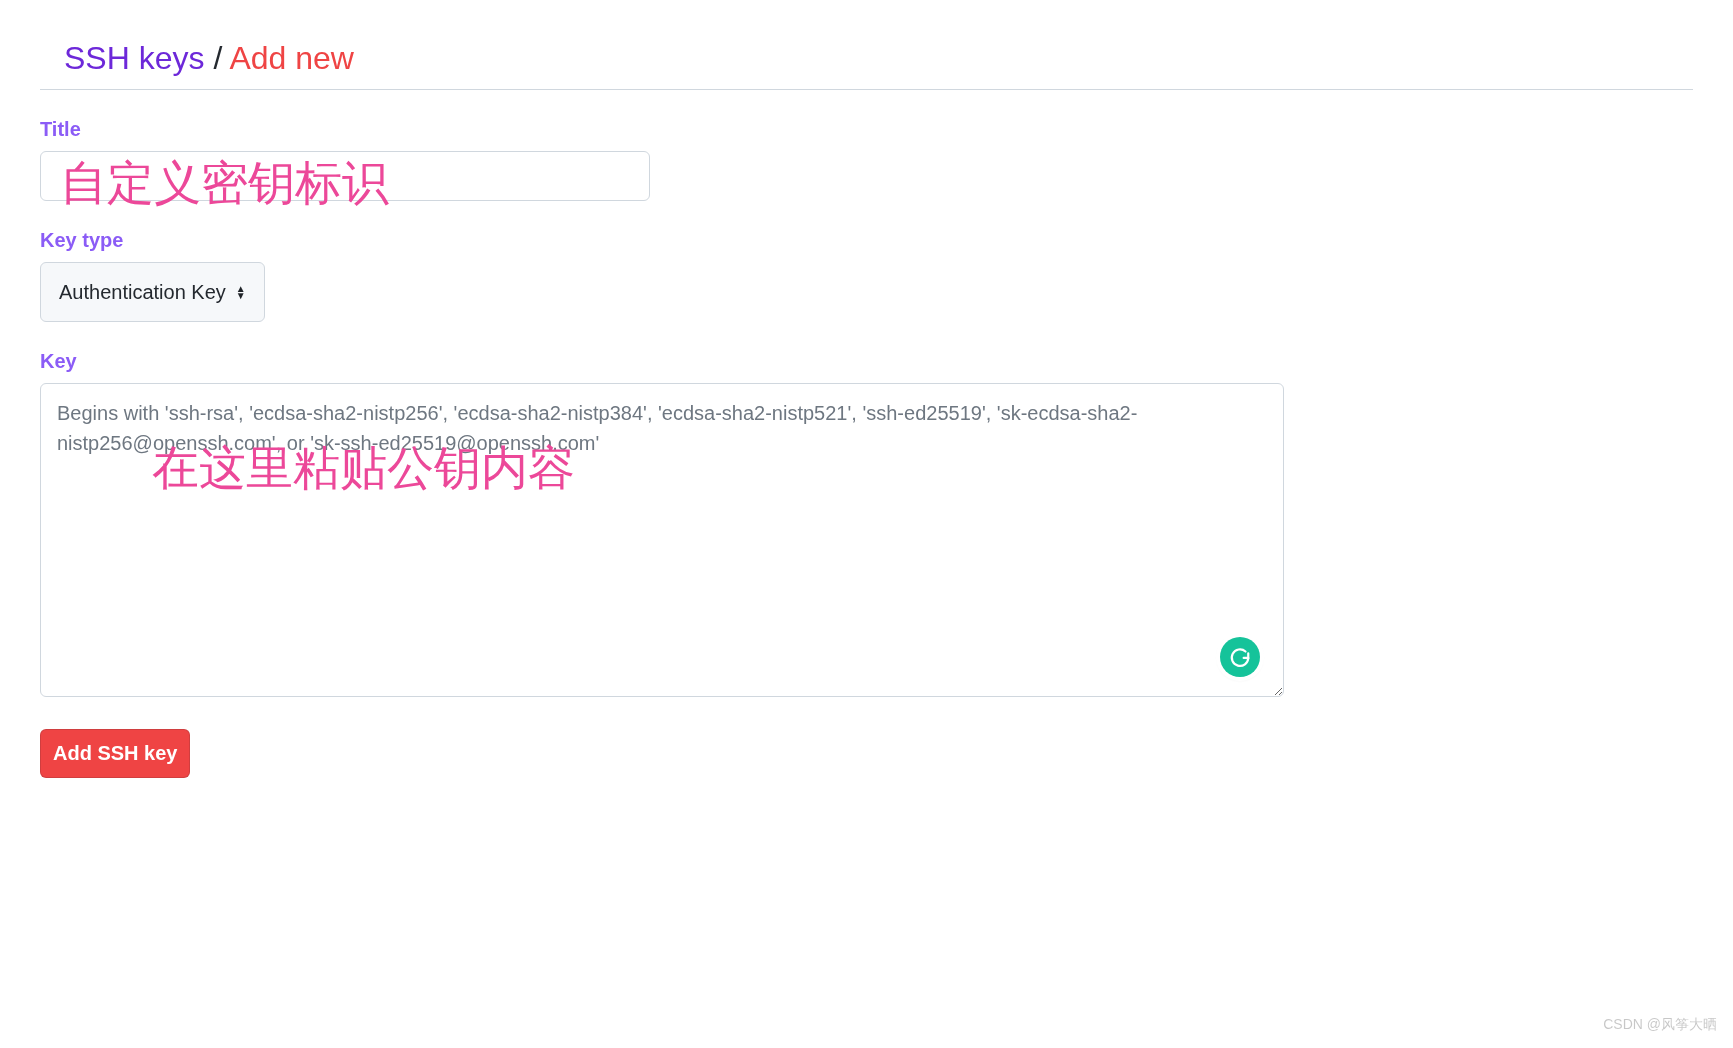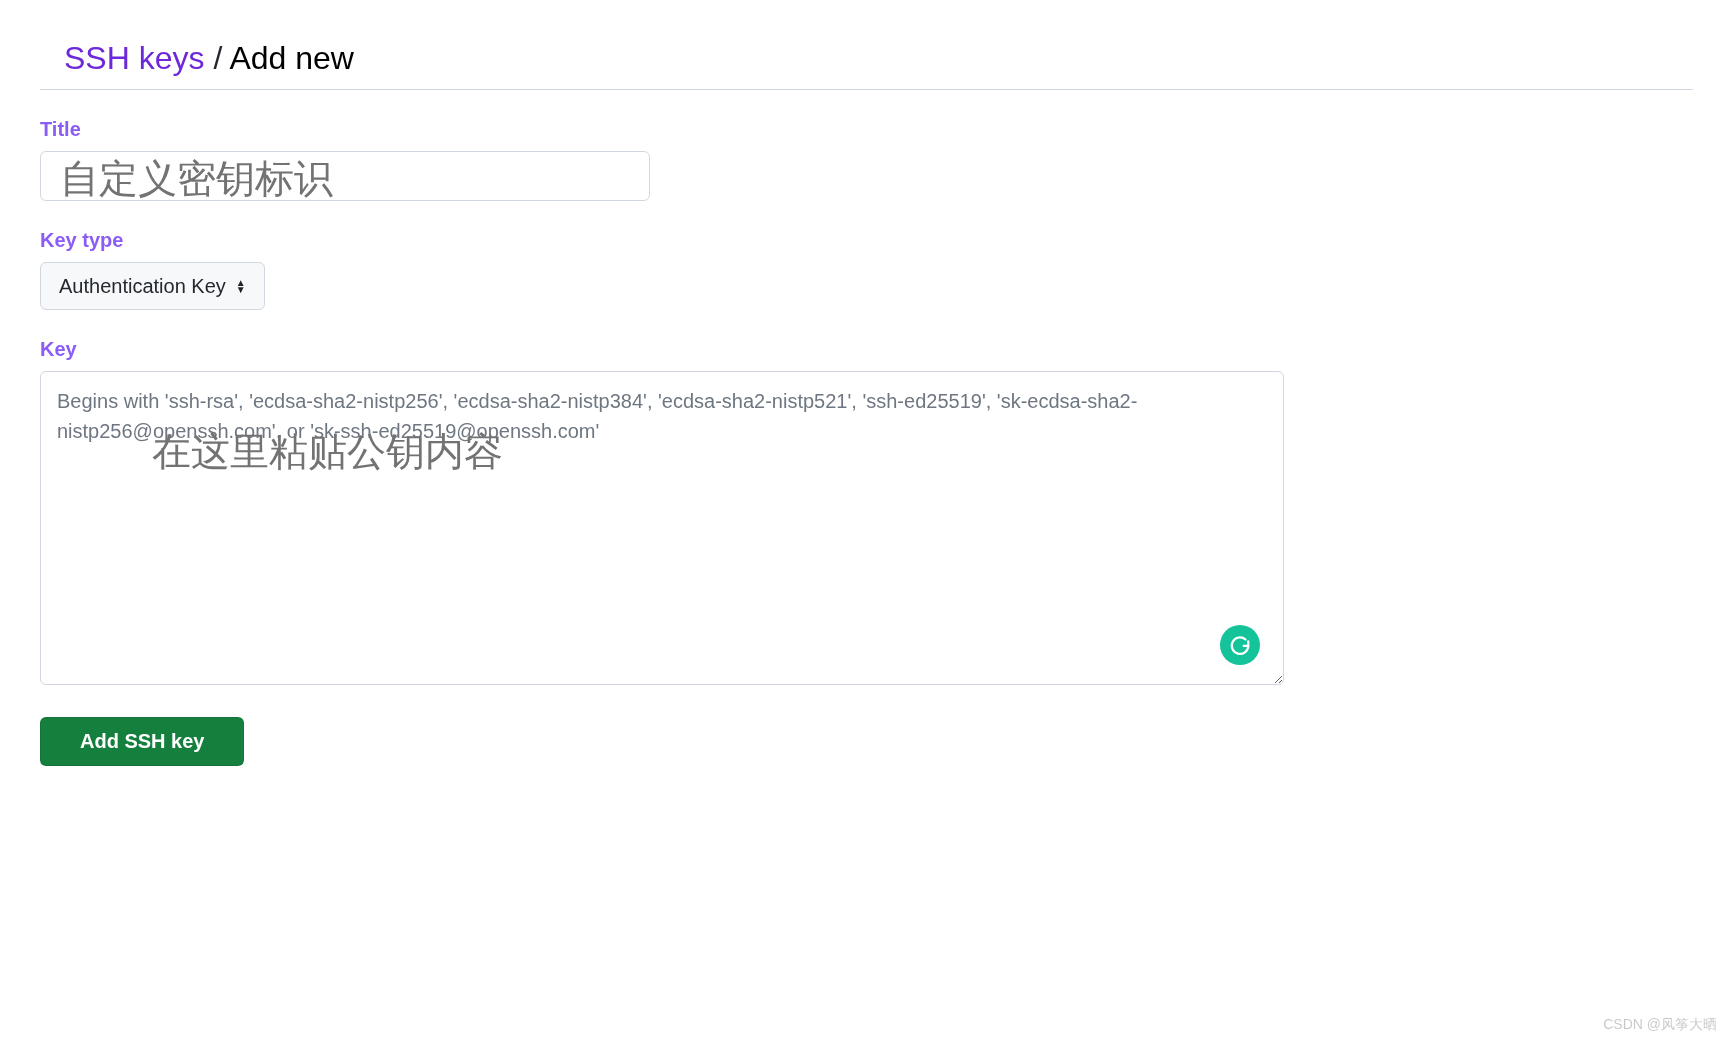--- a/index.html
+++ b/index.html
@@ -23,21 +23,21 @@
     }
     .breadcrumb-link {
       color: #6d28d9;
       text-decoration: none;
       margin-left: 24px;
     }
     .breadcrumb-sep {
       color: #24292f;
     }
     .breadcrumb-current {
-      color: #000000;
+      color: #ef4444;
     }
     .form-group {
       margin-bottom: 28px;
       position: relative;
     }
     .form-label {
       display: block;
       font-size: 20px;
       font-weight: 600;
       color: #8b5cf6;
@@ -50,21 +50,21 @@
       padding: 6px 12px;
       border: 1px solid #d0d7de;
       border-radius: 6px;
       background: #fff;
       color: #1f2328;
     }
     .select-wrap {
       display: inline-flex;
       align-items: center;
       gap: 10px;
-      height: 48px;
+      height: 60px;
       padding: 6px 18px;
       border: 1px solid #d0d7de;
       border-radius: 6px;
       background: #f6f8fa;
       font-size: 20px;
       color: #24292f;
       cursor: pointer;
     }
     .select-caret {
       display: inline-flex;
@@ -85,33 +85,33 @@
       color: #1f2328;
       resize: both;
       font-family: inherit;
       line-height: 1.5;
     }
     .textarea-input::placeholder {
       color: #6e7781;
     }
     .btn-primary {
       display: inline-block;
-      padding: 12px 39px;
+      padding: 12px 12px;
       font-size: 20px;
       font-weight: 600;
       color: #fff;
-      background: #15803d;
+      background: #ef4444;
       border: 1px solid rgba(31,35,40,.15);
       border-radius: 6px;
       cursor: pointer;
     }
     .annotation {
       position: absolute;
-      color: #737373;
-      font-size: 39px;
+      color: #ec4899;
+      font-size: 47px;
       font-weight: 400;
       pointer-events: none;
       white-space: nowrap;
     }
     .annotation-title {
       top: 34px;
       left: 20px;
     }
     .textarea-container {
       position: relative;

